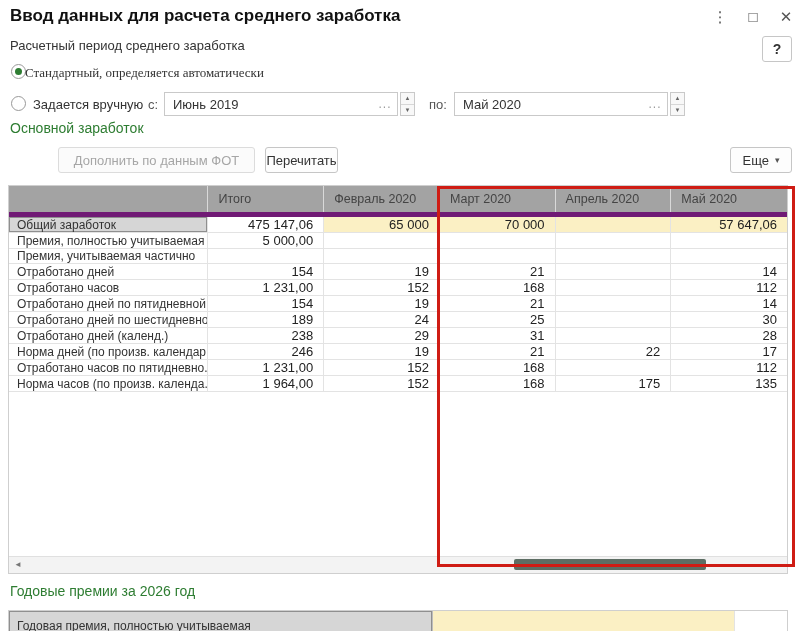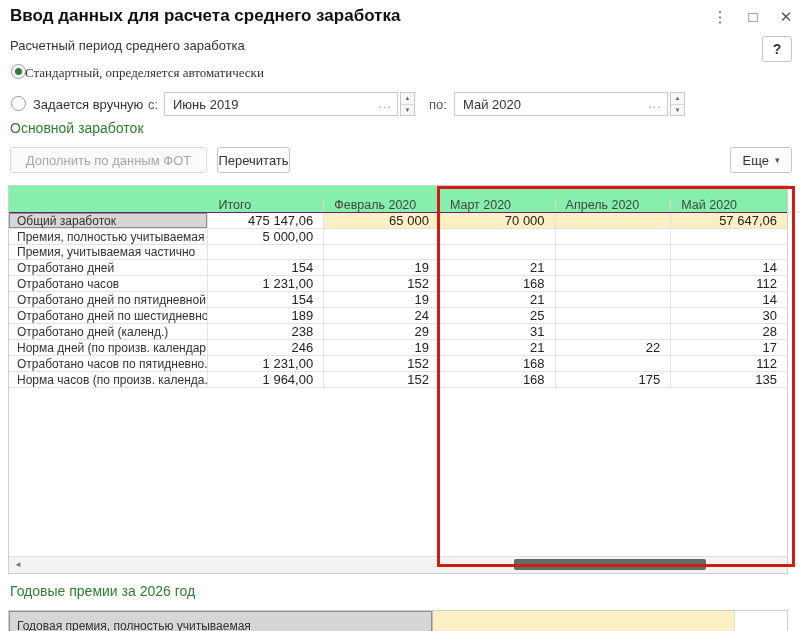--- a/index.html
+++ b/index.html
@@ -26,27 +26,27 @@
   .field-ellipsis{width:24px;text-align:center;color:#9a9a9a;font-size:12px;letter-spacing:1px;}
   .spinner{position:absolute;width:15px;height:24px;border:1px solid #c9c9c9;background:#f8f8f8;
            box-sizing:border-box;display:flex;flex-direction:column;}
   .sp-btn{flex:1;font-size:6px;color:#666;text-align:center;line-height:10px;cursor:pointer;}
   .sp-btn:first-child{border-bottom:1px solid #d7d7d7;}
   
   .section-title{position:absolute;left:10px;font-size:14px;color:#2e7d32;cursor:pointer;}
   
   .btn{position:absolute;top:147px;height:26px;border:1px solid #c6c6c6;border-radius:3px;
        background:#fdfdfd;font-size:13px;color:#333;display:flex;align-items:center;
-       justify-content:center;box-sizing:border-box;cursor:pointer;gap:6px;}
+       justify-content:center;box-sizing:border-box;cursor:pointer;gap:6px;margin-left:48px;}
   .btn.disabled{color:#a6a6a6;border-color:#dcdcdc;background:#fbfbfb;}
   .dd-arrow{font-size:9px;color:#555;}
   
   #table{position:absolute;left:8px;top:185px;width:780px;height:389px;border:1px solid #cfcfcf;
          background:#fff;box-sizing:border-box;display:flex;flex-direction:column;overflow:hidden;}
-  .thead{display:flex;flex:0 0 26px;background:#86efac;border-bottom:1px solid #701a75;align-items:flex-end;}
+  .thead{display:flex;flex:0 0 26px;background:#a3a3a3;border-bottom:5px solid #701a75;}
   .th{box-sizing:border-box;border-right:1px solid #d9d9d9;font-size:12.5px;color:#444;
       display:flex;align-items:center;padding-left:10px;white-space:nowrap;overflow:hidden;}
   .trow{display:flex;flex:0 0 29px;}
   .cell{box-sizing:border-box;border-right:1px solid #e3e3e3;border-bottom:1px solid #e3e3e3;
         display:flex;align-items:center;white-space:nowrap;overflow:hidden;}
   .label-cell{width:200px;padding-left:8px;font-size:12px;color:#333;}
   .num-cell{justify-content:flex-end;padding-right:10px;font-size:13px;color:#222;}
   .yellow{background:#fbf0c4;}
   .sel-label{background:#d6d6d6;box-shadow:inset 0 0 0 1px #8f8f8f;}
   .tspacer{flex:1;}

